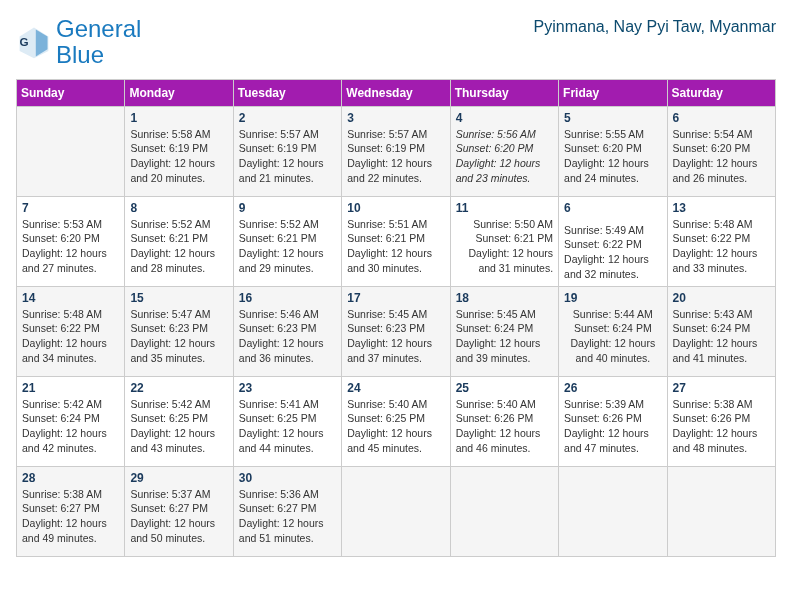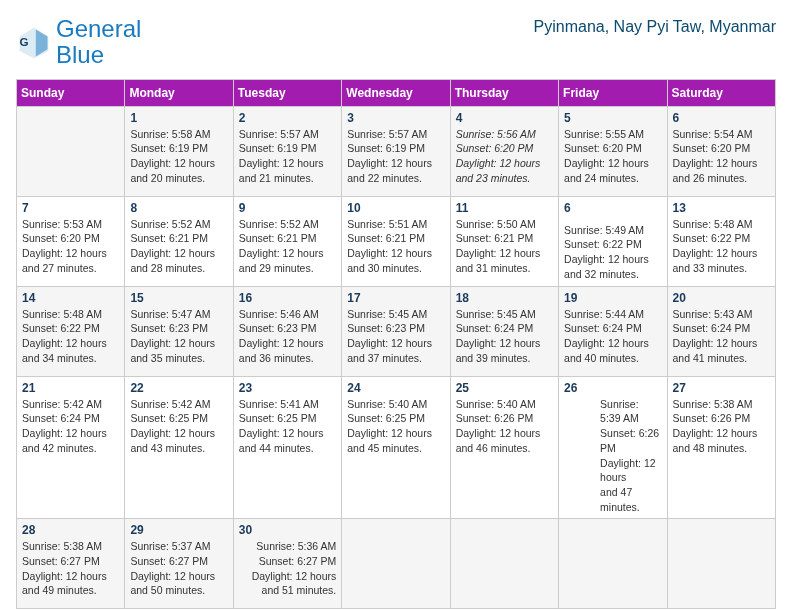--- a/index.html
+++ b/index.html
@@ -193,21 +193,21 @@
         </td>
         <td>
           <span class="day-num">10</span>
           <div class="day-info" style="white-space: pre-line;">Sunrise: 5:51 AM
 Sunset: 6:21 PM
 Daylight: 12 hours
 and 30 minutes.</div>
         </td>
         <td>
           <span class="day-num">11</span>
-          <div class="day-info" style="white-space: pre-line;">Sunrise: 5:50 AM
+          <div class="day-info" style="white-space: pre-line; text-align: right;">Sunrise: 5:50 AM
 Sunset: 6:21 PM
 Daylight: 12 hours
 and 31 minutes.</div>
         </td>
         <td>
           <span class="day-num">6</span>
           <div class="day-info" style="white-space: pre-line; margin-top: 8px;">Sunrise: 5:49 AM
 Sunset: 6:22 PM
 Daylight: 12 hours
 and 32 minutes.</div>
@@ -251,21 +251,21 @@
         </td>
         <td>
           <span class="day-num">18</span>
           <div class="day-info" style="white-space: pre-line;">Sunrise: 5:45 AM
 Sunset: 6:24 PM
 Daylight: 12 hours
 and 39 minutes.</div>
         </td>
         <td>
           <span class="day-num">19</span>
-          <div class="day-info" style="white-space: pre-line;">Sunrise: 5:44 AM
+          <div class="day-info" style="white-space: pre-line; text-align: center;">Sunrise: 5:44 AM
 Sunset: 6:24 PM
 Daylight: 12 hours
 and 40 minutes.</div>
         </td>
         <td>
           <span class="day-num">20</span>
           <div class="day-info" style="white-space: pre-line;">Sunrise: 5:43 AM
 Sunset: 6:24 PM
 Daylight: 12 hours
 and 41 minutes.</div>
@@ -302,21 +302,21 @@
         </td>
         <td>
           <span class="day-num">25</span>
           <div class="day-info" style="white-space: pre-line;">Sunrise: 5:40 AM
 Sunset: 6:26 PM
 Daylight: 12 hours
 and 46 minutes.</div>
         </td>
         <td>
           <span class="day-num">26</span>
-          <div class="day-info" style="white-space: pre-line; margin-left: 36px;">Sunrise: 5:39 AM
+          <div class="day-info" style="white-space: pre-line;">Sunrise: 5:39 AM
 Sunset: 6:26 PM
 Daylight: 12 hours
 and 47 minutes.</div>
         </td>
         <td>
           <span class="day-num">27</span>
           <div class="day-info" style="white-space: pre-line;">Sunrise: 5:38 AM
 Sunset: 6:26 PM
 Daylight: 12 hours
 and 48 minutes.</div>
@@ -332,21 +332,21 @@
         </td>
         <td>
           <span class="day-num">29</span>
           <div class="day-info" style="white-space: pre-line;">Sunrise: 5:37 AM
 Sunset: 6:27 PM
 Daylight: 12 hours
 and 50 minutes.</div>
         </td>
         <td>
           <span class="day-num">30</span>
-          <div class="day-info" style="white-space: pre-line; text-align: right;">Sunrise: 5:36 AM
+          <div class="day-info" style="white-space: pre-line;">Sunrise: 5:36 AM
 Sunset: 6:27 PM
 Daylight: 12 hours
 and 51 minutes.</div>
         </td>
         <td class="empty-cell"></td>
         <td class="empty-cell"></td>
         <td class="empty-cell"></td>
         <td class="empty-cell"></td>
       </tr>
     </tbody>

